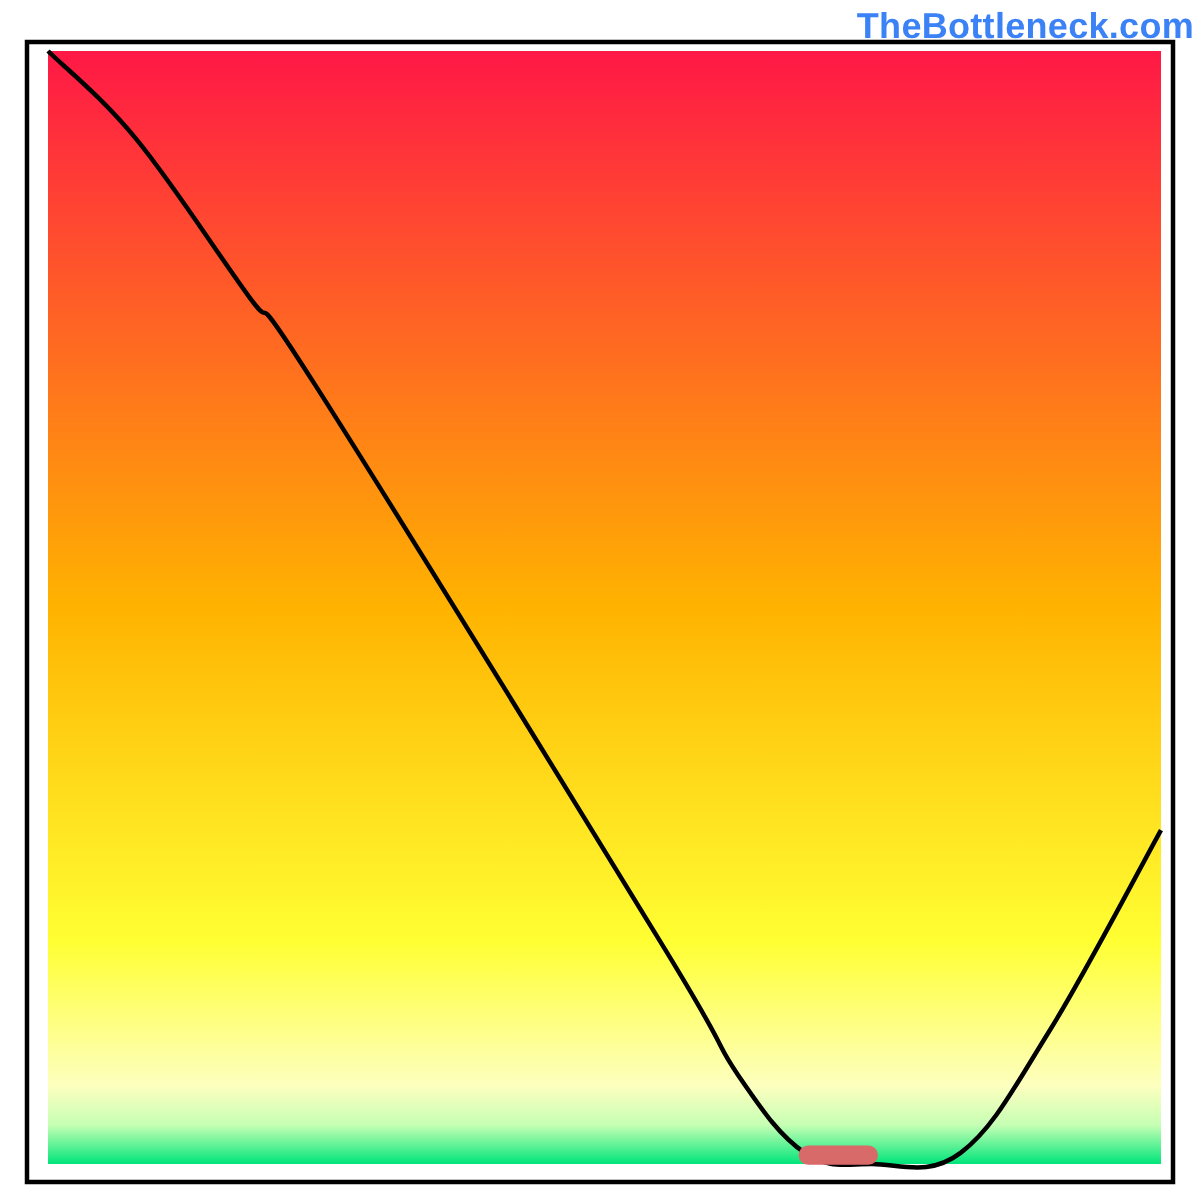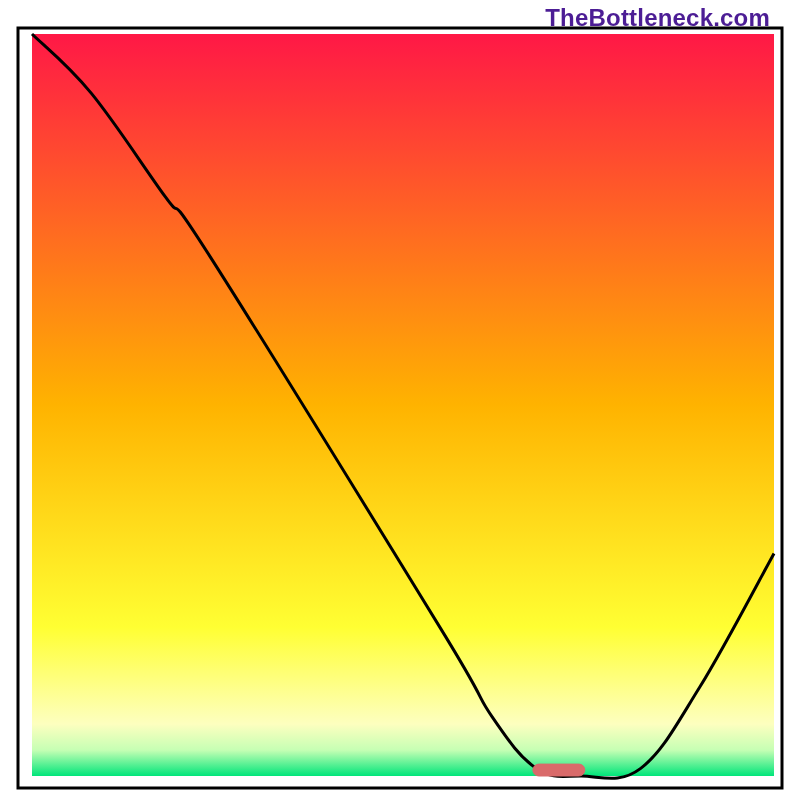--- a/index.html
+++ b/index.html
@@ -12,24 +12,24 @@
     overflow: hidden;
   }
   #stage {
     position: relative;
     width: 800px;
     height: 800px;
   }
   #watermark {
     position: absolute;
     top: 4px;
-    right: 30px;
+    right: 4px;
     font-size: 24px;
     font-weight: 600;
-    color: #4c1d95;
+    color: #3b82f6;
     letter-spacing: 0.2px;
     user-select: none;
   }
   svg {
     display: block;
   }
 </style>
 </head>
 <body>
 

